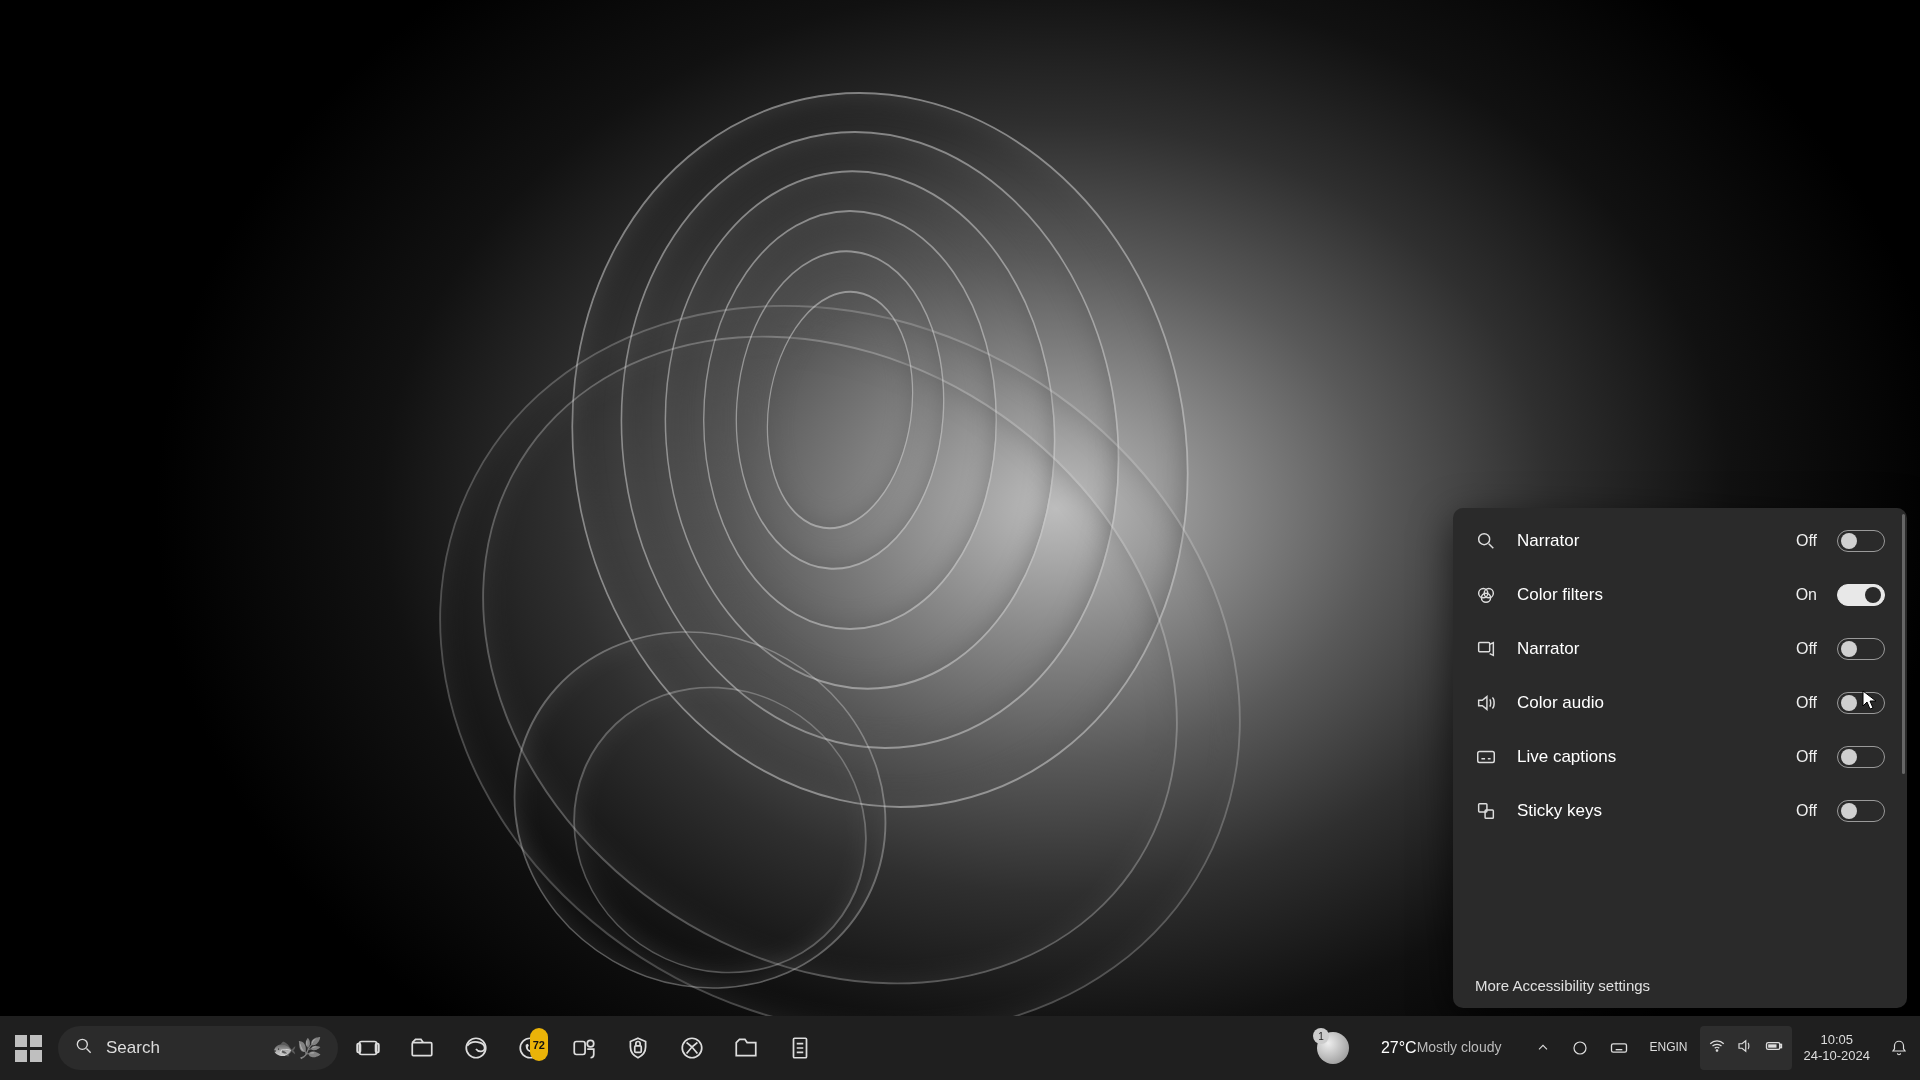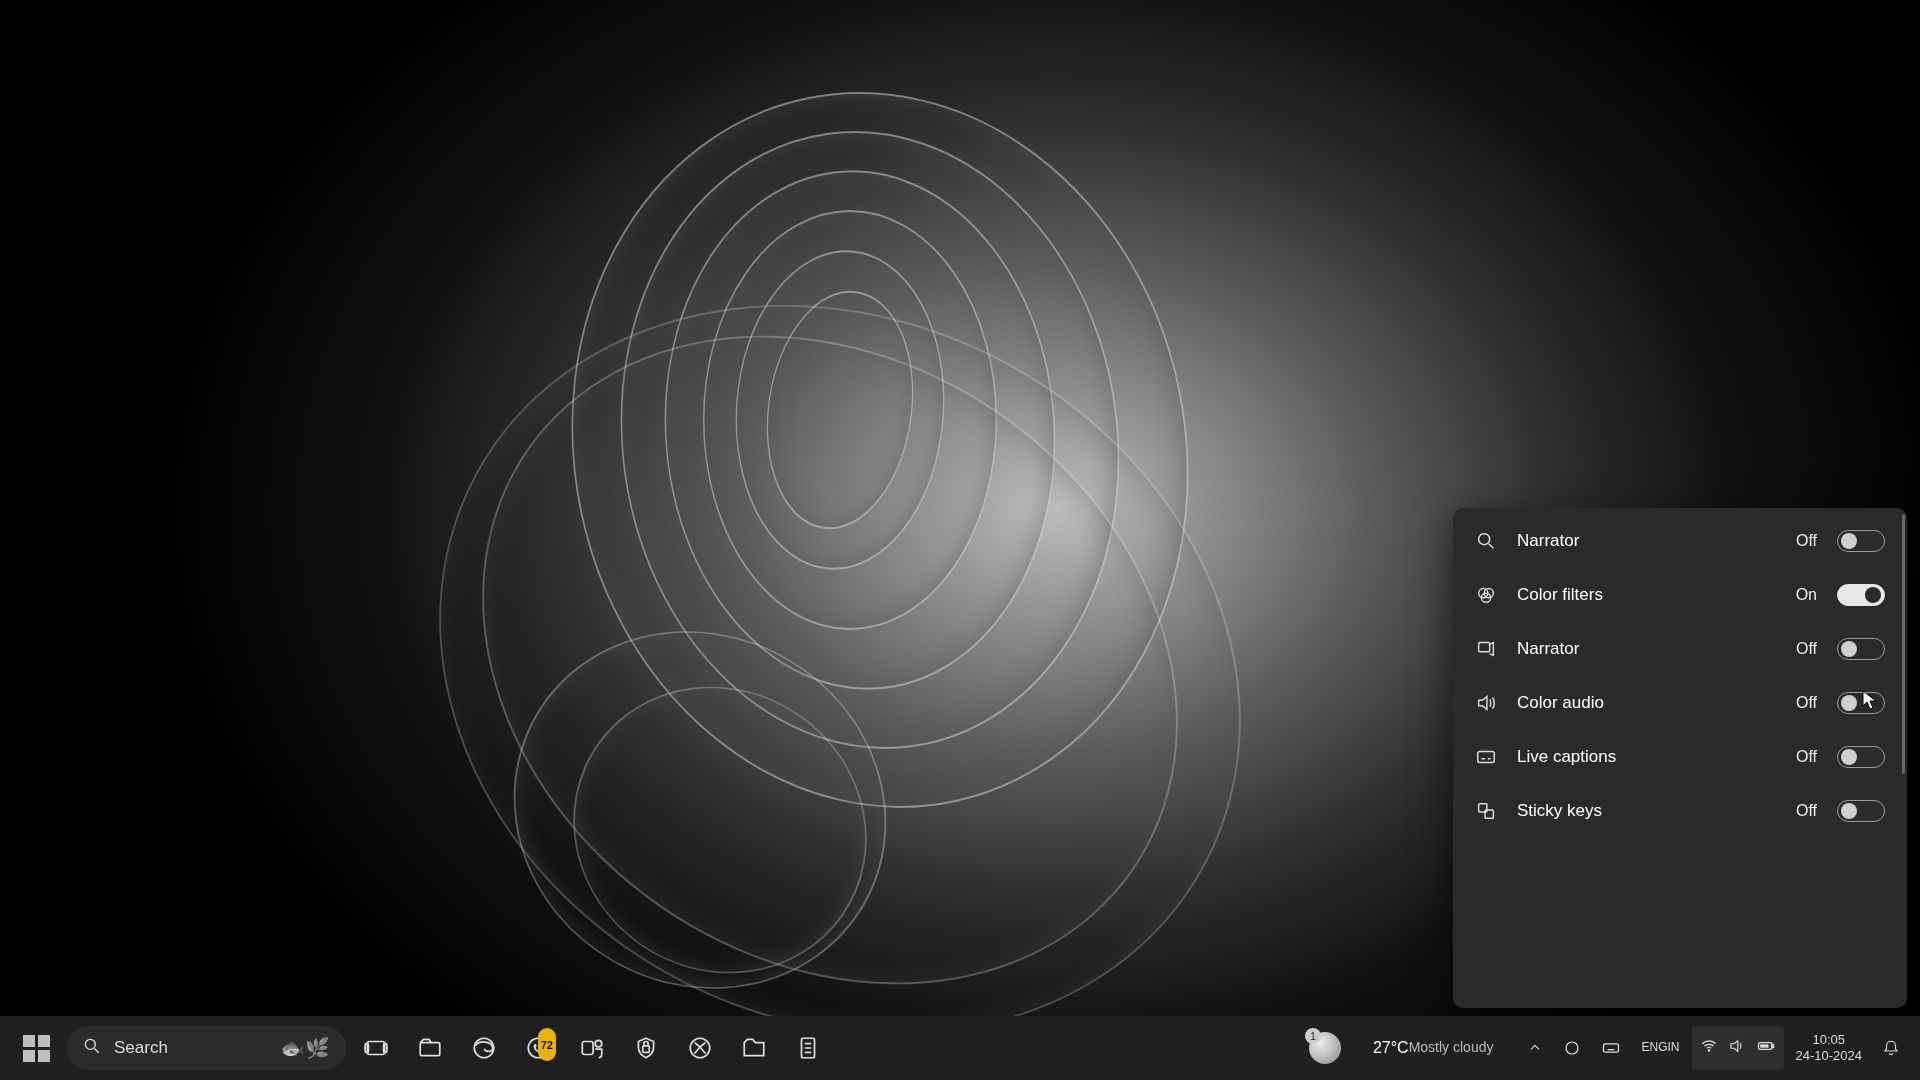--- a/index.html
+++ b/index.html
@@ -81,21 +81,21 @@
 }
 .fly-foot a { color: #e0e0e0; text-decoration: none; cursor: pointer; }
 
 
 .cursor { position: absolute; left: 1862px; top: 690px; width: 14px; height: 20px; z-index: 50; }
 
 
 .taskbar {
   position: absolute; left: 0; right: 0; bottom: 0; height: 64px;
   background: #1f1f1f; display: flex; align-items: center;
-  padding: 0 12px; gap: 6px;
+  padding: 0 4px; gap: 6px;
 }
 .start {
   width: 48px; height: 48px; display:flex; align-items:center; justify-content:center;
   border-radius: 4px; cursor: pointer;
 }
 .win-grid { display:grid; grid-template-columns: 12px 12px; grid-template-rows: 12px 12px; gap:3px; }
 .win-grid span { background:#bfbfbf; }
 
 .search {
   width: 280px; height: 44px; background:#2b2b2b; border-radius: 24px;
@@ -240,20 +240,23 @@
           </svg>
       </span>
       <span class="rlabel">Sticky keys</span>
       <span class="rstate">Off</span>
       <div class="toggle off">
           <div class="knob"></div>
         </div>
     </div>
   </div>
 
+  <div class="fly-foot">
+    <a>More Accessibility settings</a>
+  </div>
 </div>
 
 <svg class="cursor" viewBox="0 0 14 20">
   <path d="M1 1l0 15 4-4 3 7 3-1-3-7 6 0z" fill="#fff" stroke="#000" stroke-width="1"></path>
 </svg>
 
 <div class="taskbar">
 
   <div class="start">
     <div class="win-grid">

